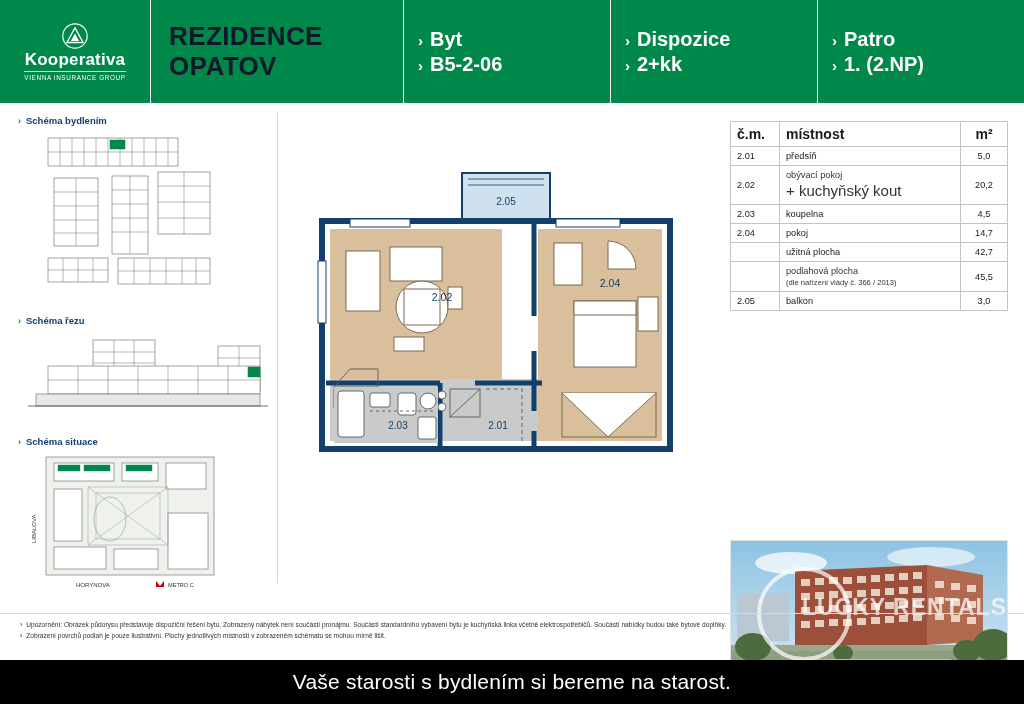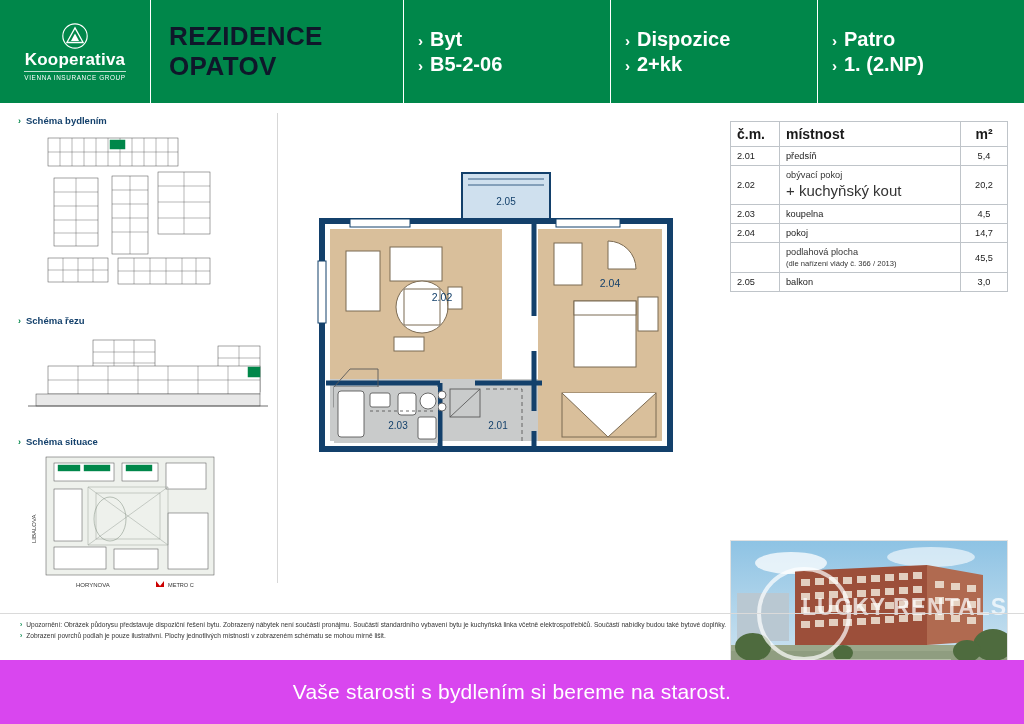--- a/index.html
+++ b/index.html
@@ -269,22 +269,22 @@
     color: #00874a;
     margin-right: 4px;
     font-weight: bold;
   }
 
   
   .footer {
     position: absolute;
     left: 0; top: 660px;
     width: 1024px;
-    height: 64px;
-    background: #d946ef;
+    height: 44px;
+    background: #000000;
     color: #ffffff;
     display: flex;
     align-items: center;
     justify-content: center;
     font-size: 21px;
     letter-spacing: .2px;
   }
 </style>
 </head>
 <body>
@@ -599,39 +599,44 @@
           <tr>
             <th class="num">č.m.</th>
             <th>místnost</th>
             <th class="area">m²</th>
           </tr>
         </thead>
         <tbody>
           <tr>
             <td class="num">2.01</td>
             <td>předsíň</td>
-            <td class="area">5,4</td>
+            <td class="area">5,0</td>
           </tr>
           <tr>
             <td class="num">2.02</td>
             <td>
               <span class="small-note" style="font-size:9.2px;">obývací pokoj</span>
               <span class="small-note" style="font-size:15px;">+ kuchyňský kout</span>
             </td>
             <td class="area">20,2</td>
           </tr>
           <tr>
             <td class="num">2.03</td>
             <td>koupelna</td>
             <td class="area">4,5</td>
           </tr>
           <tr>
             <td class="num">2.04</td>
             <td>pokoj</td>
             <td class="area">14,7</td>
+          </tr>
+          <tr class="sum">
+            <td class="num"></td>
+            <td>užitná plocha</td>
+            <td class="area">42,7</td>
           </tr>
           <tr class="sum">
             <td class="num"></td>
             <td>
               <span class="small-note" style="font-size:9.2px;">podlahová plocha</span>
               <span class="small-note">(dle nařízení vlády č. 366 / 2013)</span>
             </td>
             <td class="area">45,5</td>
           </tr>
           <tr>

